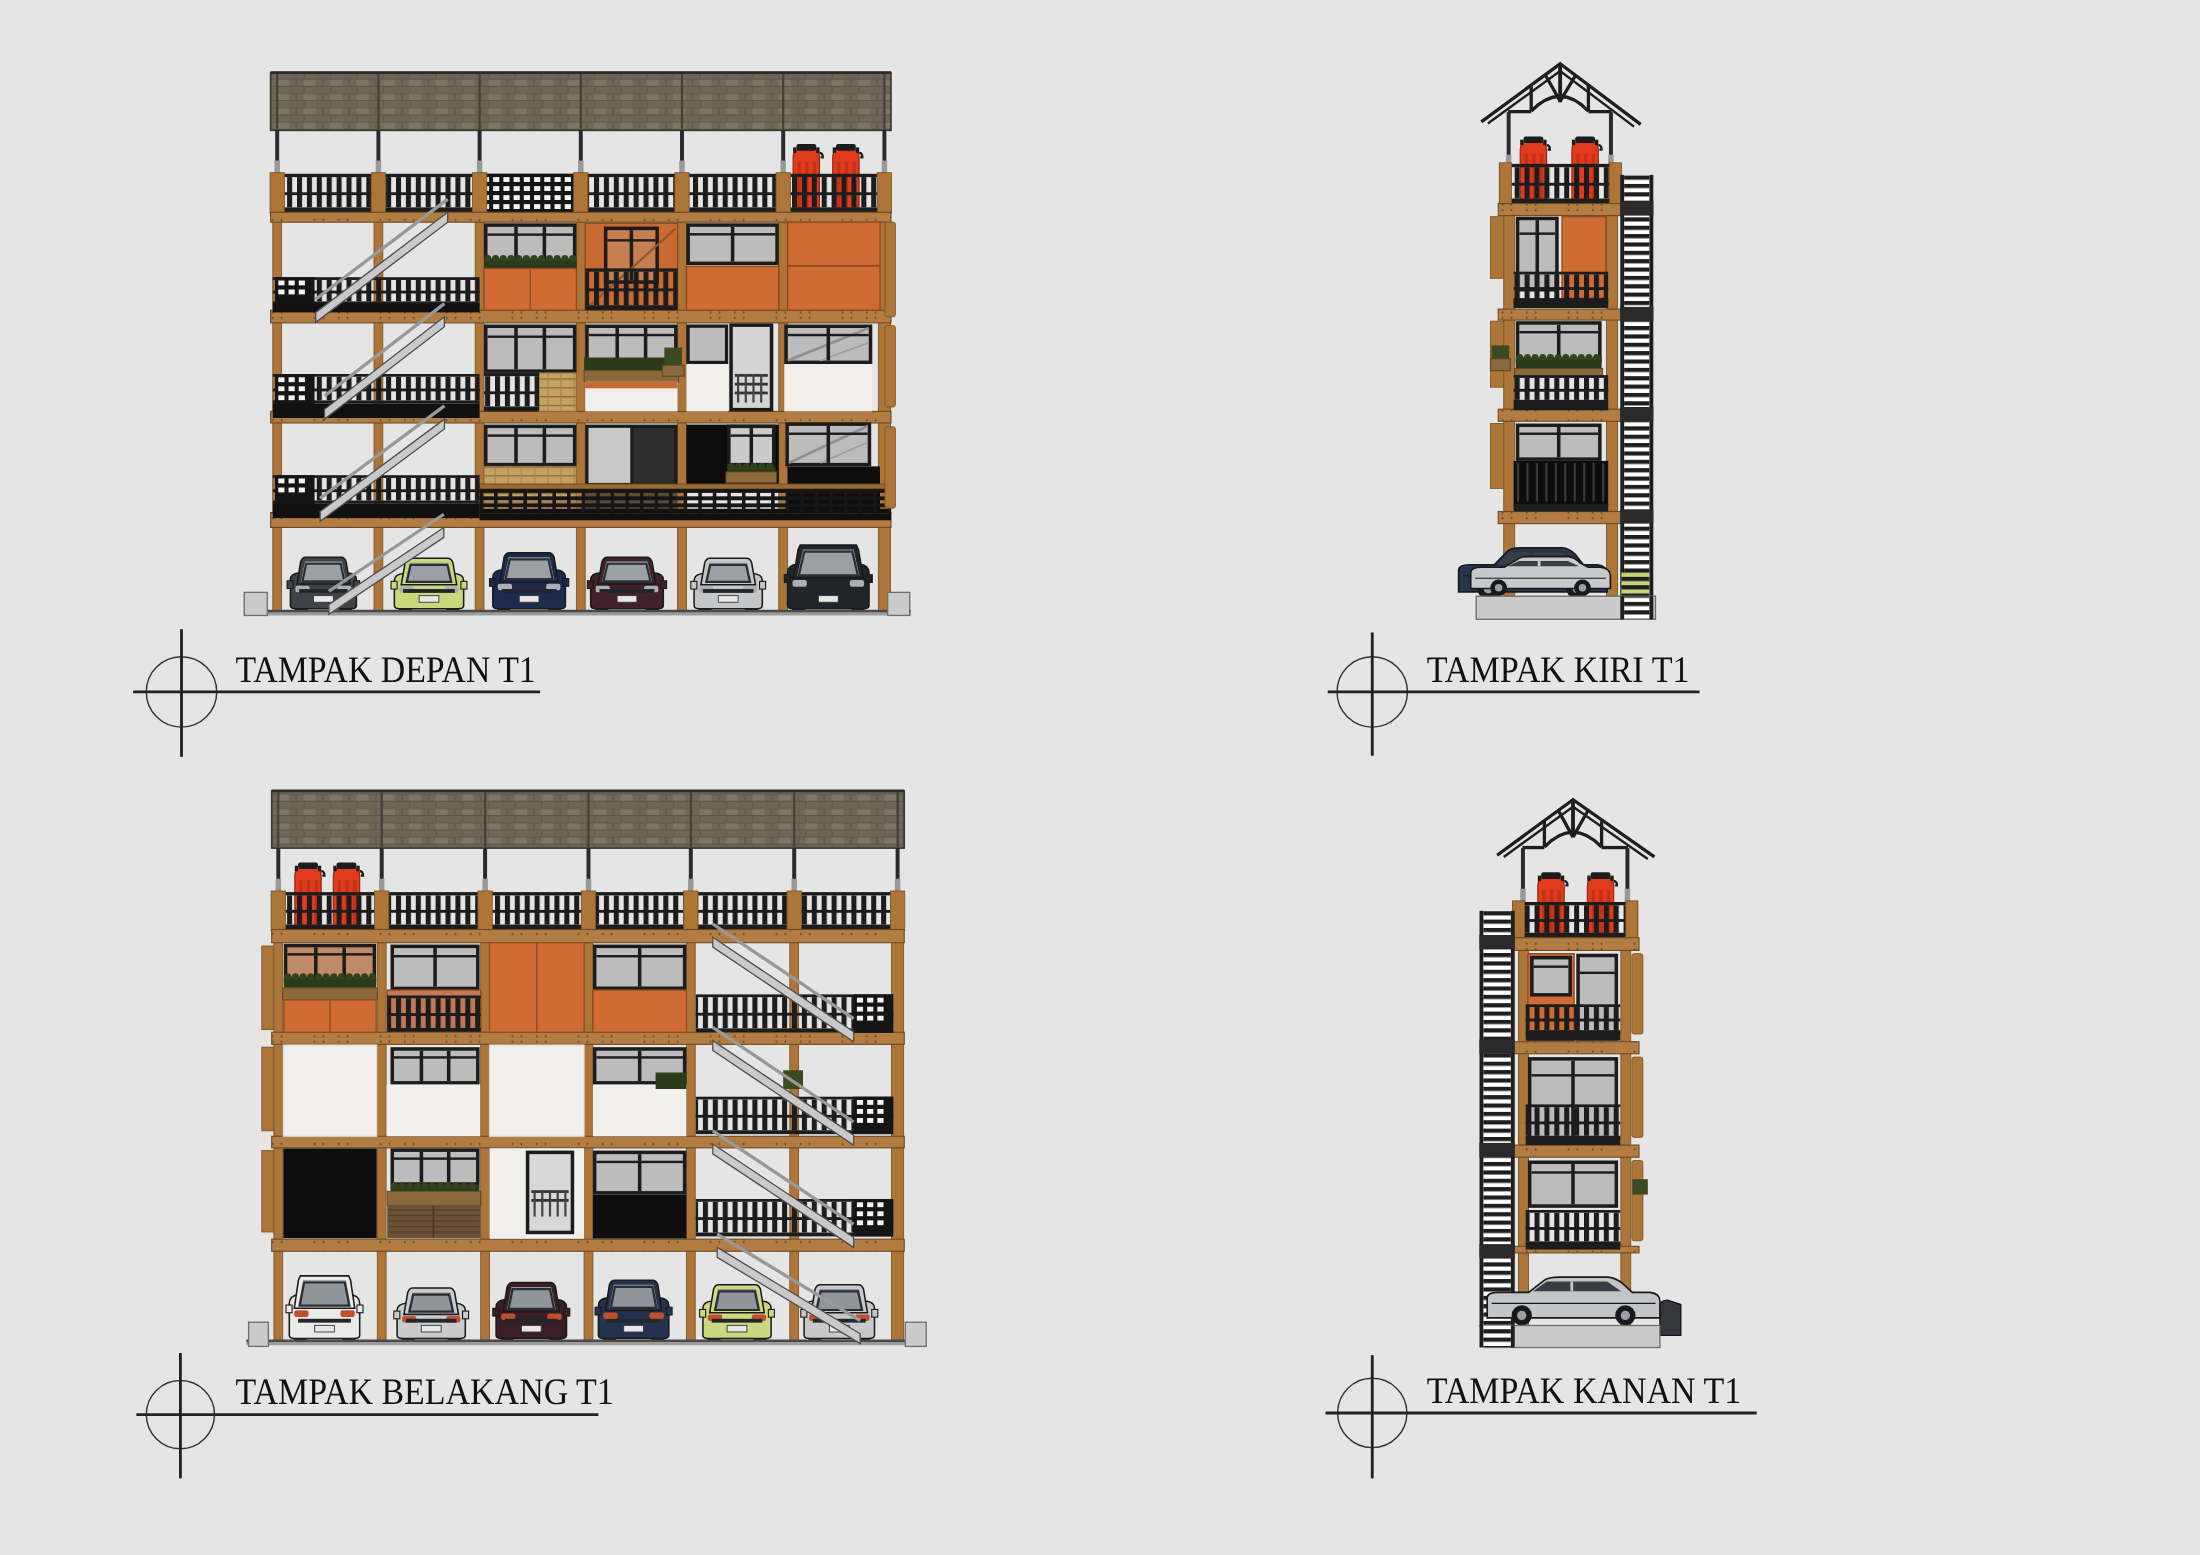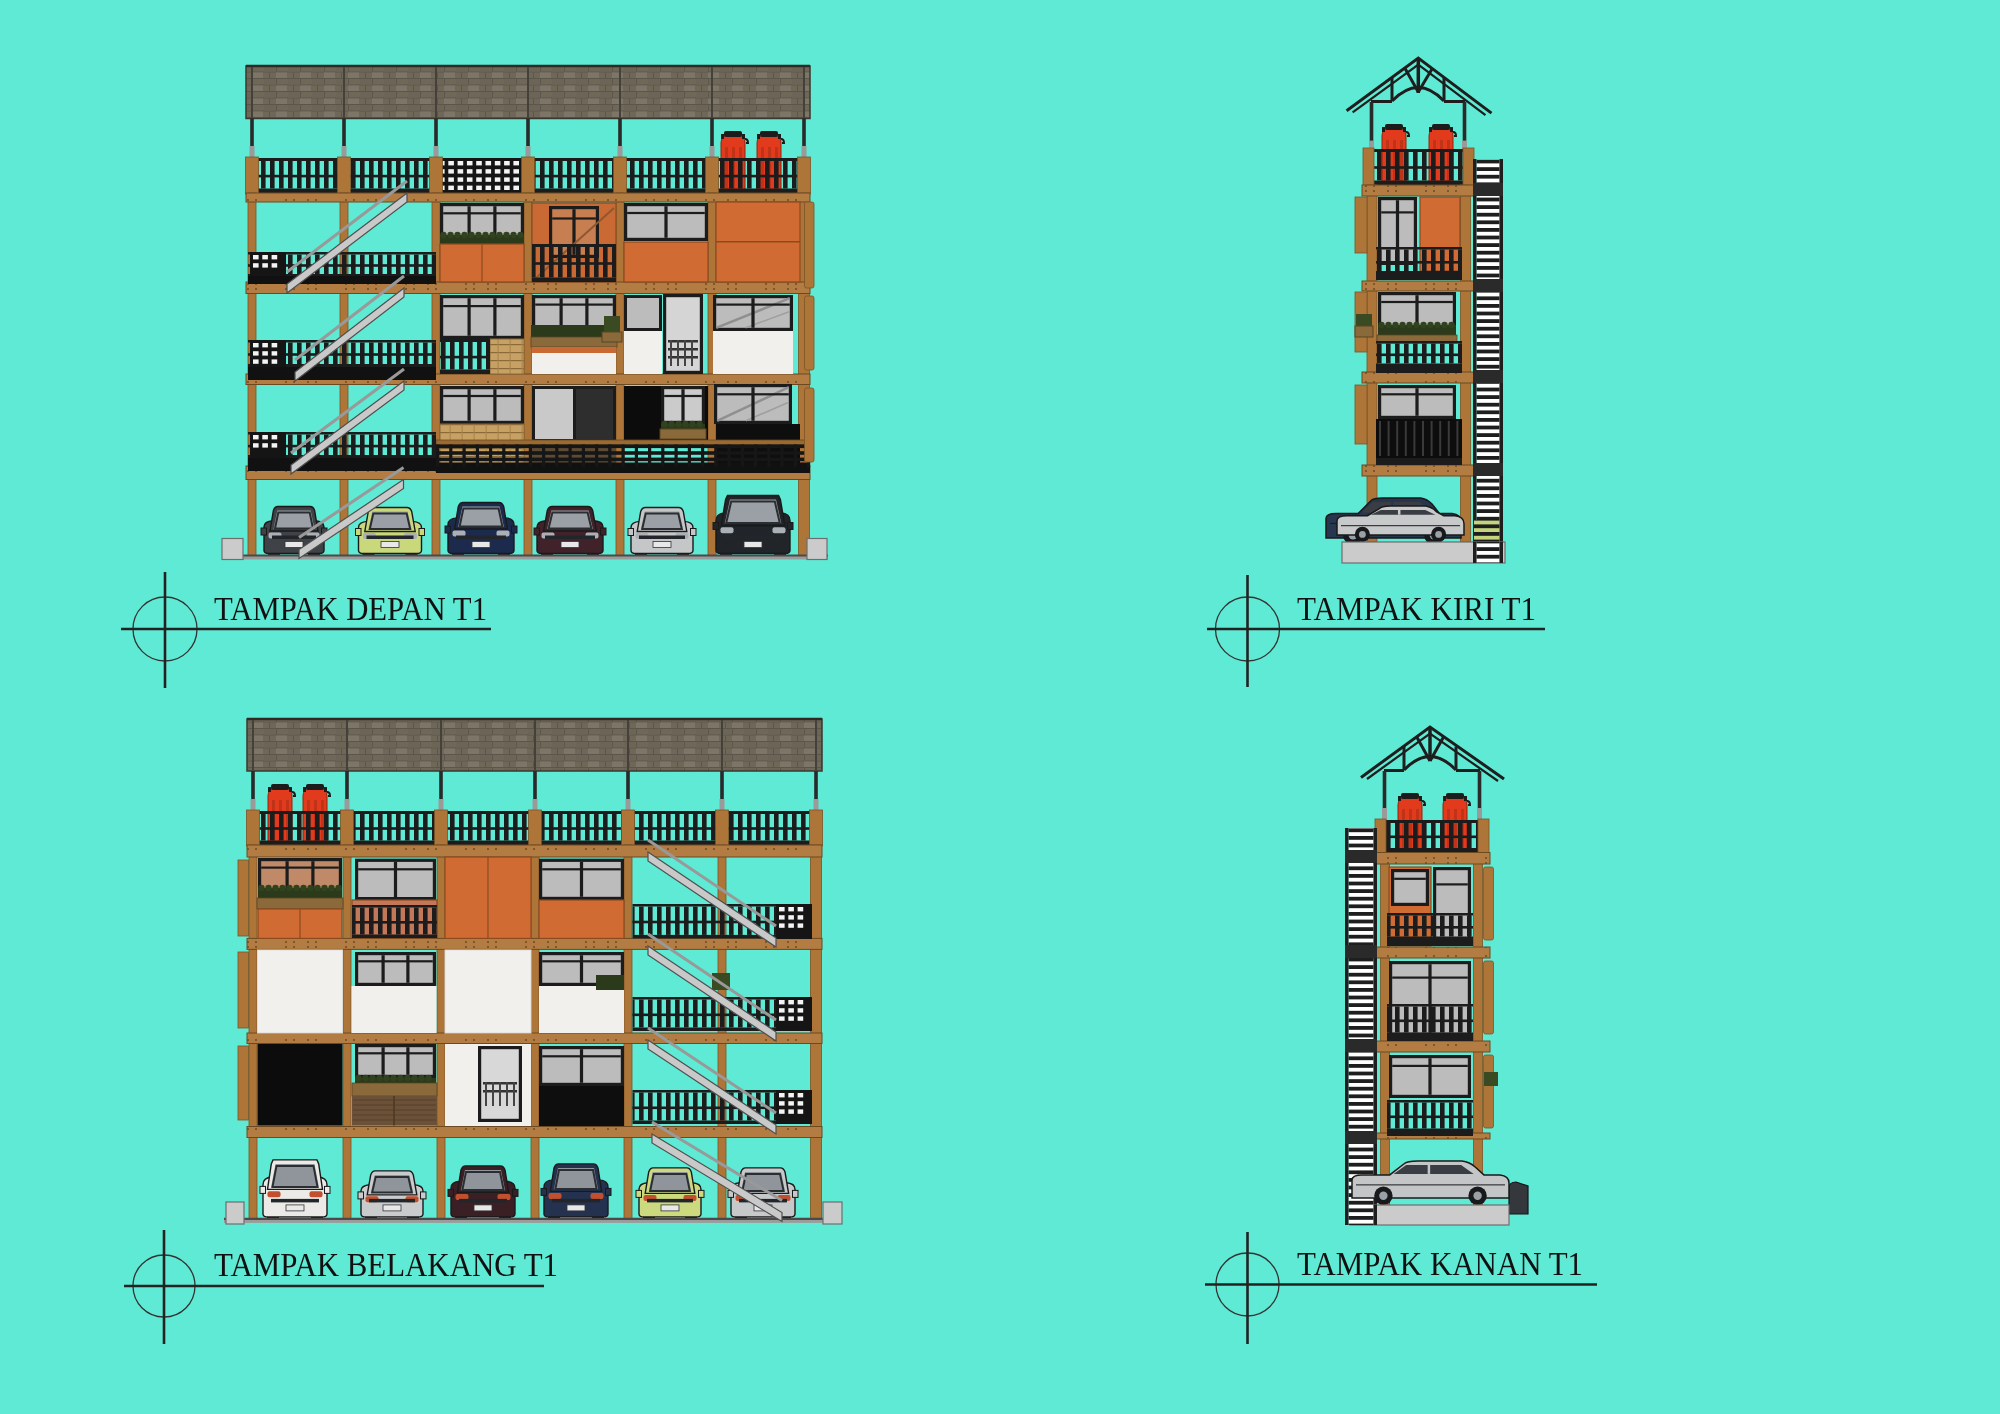--- a/index.html
+++ b/index.html
@@ -1,16 +1,16 @@
 <!DOCTYPE html>
 <html><head>
 <meta charset="utf-8">
 <style>
 html,body{margin:0;padding:0;background:#ffffff;}
-#page{position:relative;width:2000px;height:1414px;background:#5eead4;overflow:hidden;}
+#page{position:relative;width:2000px;height:1414px;background:#e5e5e5;overflow:hidden;}
 svg{display:block;}
 .lbl{font-family:"Liberation Serif", serif;fill:#111111;}
 </style>
 </head>
 <body>
 <div id="page">
 <svg width="2000" height="1414" viewBox="0 0 2000 1414">
 <defs>
 
   <pattern id="balu" width="9" height="10" patternUnits="userSpaceOnUse">

